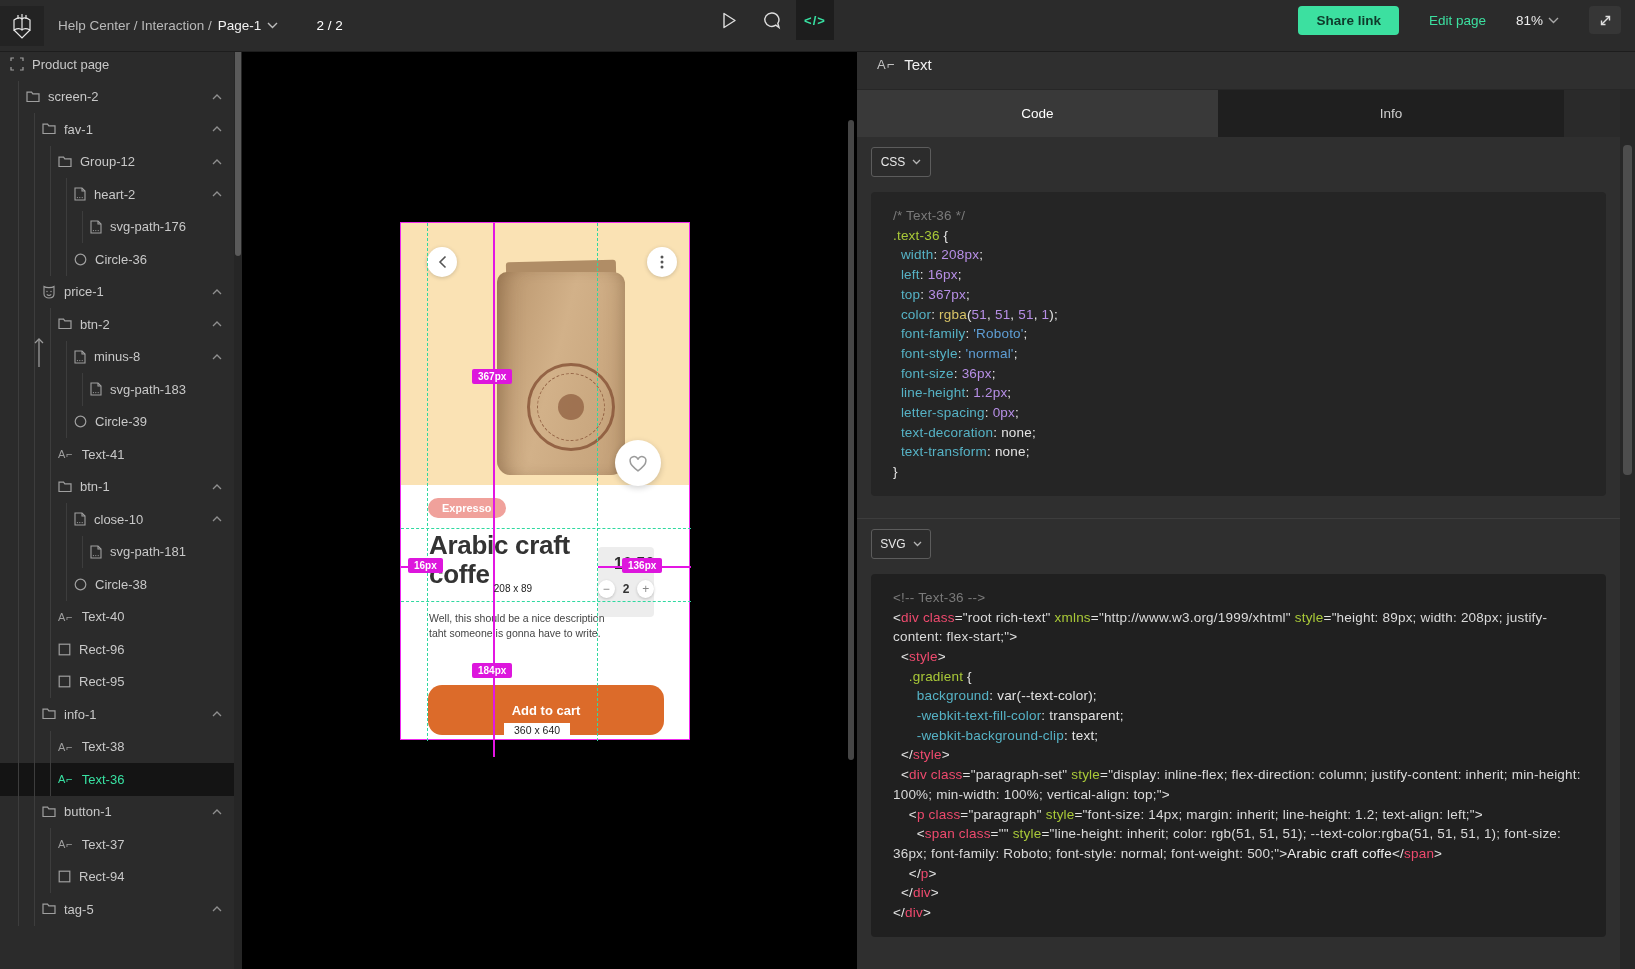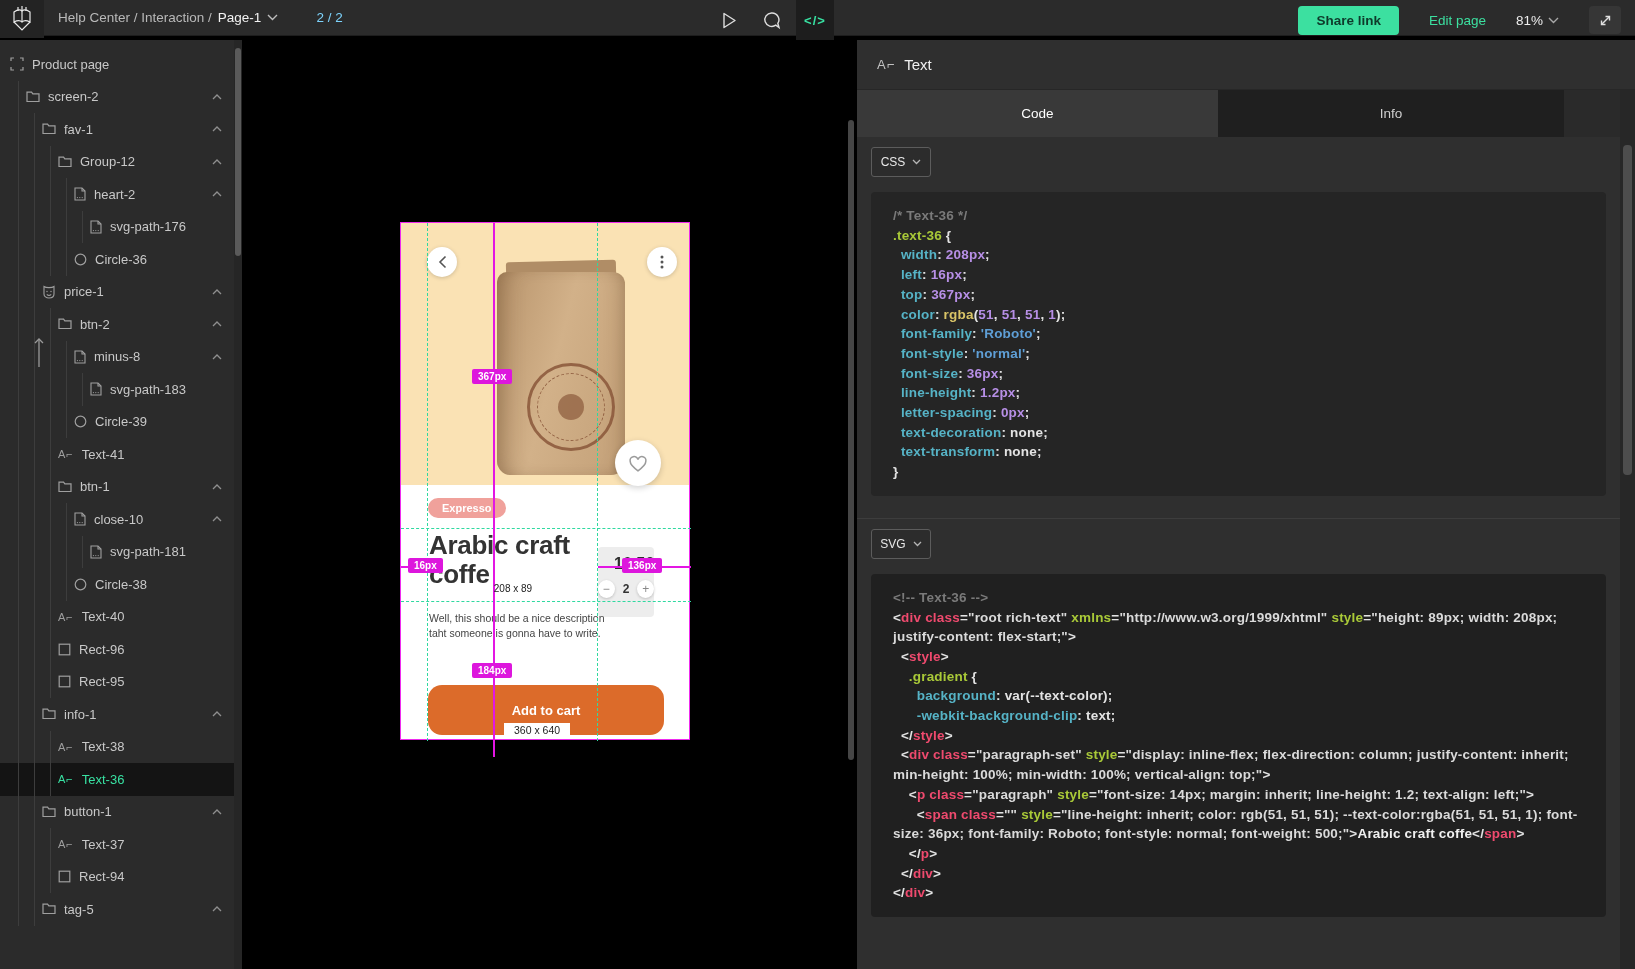--- a/index.html
+++ b/index.html
@@ -4,29 +4,29 @@
 <style>
   * { box-sizing: border-box; margin: 0; padding: 0; }
   html,body { width:1635px; height:969px; overflow:hidden; background:#000;
     font-family:"Liberation Sans", sans-serif; }
   :root{
     --accent:#38e1a2; --magenta:#e316e3; --bar:#2b2b2b; --panel:#2f2f2f;
   }
   #app{ position:relative; width:1635px; height:969px; }
 
   
-  #topbar{ position:absolute; left:0; top:0; width:1635px; height:36px;
+  #topbar{ position:absolute; left:0; top:0; width:1635px; height:52px;
     background:#2b2b2b; display:flex; align-items:center; z-index:50;
     border-bottom:1px solid #1d1d1d;}
   .logo-box{ width:44px; height:40px; background:#232323; display:flex;
     align-items:center; justify-content:center; flex:0 0 auto;}
   .crumb{ margin-left:14px; font-size:13.5px; color:#b9b9b9; display:flex;
     align-items:center; gap:6px; cursor:default;}
   .crumb .page{ color:#f2f2f2; }
-  .counter{ margin-left:38px; font-size:13.5px; color:#7dd3fc;}
+  .counter{ margin-left:38px; font-size:13.5px; color:#ffffff;}
   .bar-icons{ position:absolute; left:712px; top:0; height:40px; display:flex;
     align-items:center; gap:8px;}
   .bar-icon{ width:34px; height:40px; display:flex; align-items:center;
     justify-content:center; color:#dedede;}
   .bar-icon.codeview{ background:#1d1d1d; color:var(--accent);
     font-weight:bold; font-size:13px; letter-spacing:1px; width:38px;}
   .bar-right{ position:absolute; right:14px; top:0; height:40px; display:flex;
     align-items:center; gap:30px;}
   .share-btn{ background:#3ce0a0; color:#0f3a2b; font-size:13.5px;
     font-weight:bold; border:none; border-radius:4px; padding:7px 18px;
@@ -139,21 +139,21 @@
   .tab-info{ width:346px; background:#1f1f1f; color:#cfcfcf;}
   .tab-code{ width:361px; background:#393939; color:#fff;}
   .tab-fill{ flex:1; background:#2a2a2a;}
   .dd{ margin:10px 0 0 14px; width:60px; height:30px; border:1px solid #5c5c5c;
     border-radius:3px; display:flex; align-items:center; justify-content:center;
     gap:7px; color:#e8e8e8; font-size:12px; cursor:pointer; background:#2c2c2c;}
   .code-box{ margin:15px 14px 0 14px; width:735px; background:#252525;
     border-radius:4px; padding:14px 22px; font-size:13.5px; line-height:19.7px;
     letter-spacing:.2px; color:#d6d6d6;}
   .code-box.svgbox{ background:#202020;}
-  .code-line{ white-space:pre-wrap;font-weight:bold; }
+  .code-line{ white-space:pre-wrap; }
   .divider{ margin-top:22px; height:1px; background:#3d3d3d; width:763px;}
   .tok-cm{ color:#7a7a7a;} .tok-sel{ color:#a9c938;} .tok-pr{ color:#56b3c6;}
   .tok-nu{ color:#b78fe6;} .tok-fn{ color:#d9c467;} .tok-st{ color:#5f9fd6;}
   .tok-pn{ color:#e3e3e3;} .tok-tag{ color:#ef4a6e;} .tok-ag{ color:#a9c938;}
   .tok-str{ color:#dadada;} .tok-txt{ color:#f0f0f0;}
   #panel-scroll{ position:absolute; right:0; top:50px; width:15px; height:879px;
     background:#272727;}
   #panel-scroll .thumb{ position:absolute; left:3px; top:55px; width:9px;
     height:330px; background:#4d4d4d; border-radius:4px;}
 </style>
@@ -697,20 +697,21 @@
       <svg class="ic" width="9" height="6" viewBox="0 0 9 6" fill="none" stroke="#b5b5b5" stroke-width="1.3">
           <polyline points="1,1 4.5,4.5 8,1"></polyline>
         </svg>
     </div>
     <div class="code-box svgbox" id="svg-code">
         <div class="code-line"><span class="tok-cm">&lt;!-- Text-36 --&gt;</span></div>
         <div class="code-line"><span class="tok-pn">&lt;</span><span class="tok-tag">div</span><span class="tok-pn"> </span><span class="tok-tag">class</span><span class="tok-pn">=</span><span class="tok-str">"root rich-text"</span><span class="tok-pn"> </span><span class="tok-ag">xmlns</span><span class="tok-pn">=</span><span class="tok-str">"http://www.w3.org/1999/xhtml"</span><span class="tok-pn"> </span><span class="tok-ag">style</span><span class="tok-pn">=</span><span class="tok-str">"height: 89px; width: 208px; justify-content: flex-start;"</span><span class="tok-pn">&gt;</span></div>
         <div class="code-line"><span class="tok-pn">  &lt;</span><span class="tok-tag">style</span><span class="tok-pn">&gt;</span></div>
         <div class="code-line"><span class="tok-sel">    .gradient</span><span class="tok-pn"> {</span></div>
         <div class="code-line"><span class="tok-pr">      background</span><span class="tok-pn">: var(--text-color);</span></div>
+        <div class="code-line"><span class="tok-pr">      -webkit-text-fill-color</span><span class="tok-pn">: transparent;</span></div>
         <div class="code-line"><span class="tok-pr">      -webkit-background-clip</span><span class="tok-pn">: text;</span></div>
         <div class="code-line"><span class="tok-pn">  &lt;/</span><span class="tok-tag">style</span><span class="tok-pn">&gt;</span></div>
         <div class="code-line"><span class="tok-pn">  &lt;</span><span class="tok-tag">div</span><span class="tok-pn"> </span><span class="tok-tag">class</span><span class="tok-pn">=</span><span class="tok-str">"paragraph-set"</span><span class="tok-pn"> </span><span class="tok-ag">style</span><span class="tok-pn">=</span><span class="tok-str">"display: inline-flex; flex-direction: column; justify-content: inherit; min-height: 100%; min-width: 100%; vertical-align: top;"</span><span class="tok-pn">&gt;</span></div>
         <div class="code-line"><span class="tok-pn">    &lt;</span><span class="tok-tag">p</span><span class="tok-pn"> </span><span class="tok-tag">class</span><span class="tok-pn">=</span><span class="tok-str">"paragraph"</span><span class="tok-pn"> </span><span class="tok-ag">style</span><span class="tok-pn">=</span><span class="tok-str">"font-size: 14px; margin: inherit; line-height: 1.2; text-align: left;"</span><span class="tok-pn">&gt;</span></div>
         <div class="code-line"><span class="tok-pn">      &lt;</span><span class="tok-tag">span</span><span class="tok-pn"> </span><span class="tok-tag">class</span><span class="tok-pn">=</span><span class="tok-str">""</span><span class="tok-pn"> </span><span class="tok-ag">style</span><span class="tok-pn">=</span><span class="tok-str">"line-height: inherit; color: rgb(51, 51, 51); --text-color:rgba(51, 51, 51, 1); font-size: 36px; font-family: Roboto; font-style: normal; font-weight: 500;"</span><span class="tok-pn">&gt;</span><span class="tok-txt">Arabic craft coffe</span><span class="tok-pn">&lt;/</span><span class="tok-tag">span</span><span class="tok-pn">&gt;</span></div>
         <div class="code-line"><span class="tok-pn">    &lt;/</span><span class="tok-tag">p</span><span class="tok-pn">&gt;</span></div>
         <div class="code-line"><span class="tok-pn">  &lt;/</span><span class="tok-tag">div</span><span class="tok-pn">&gt;</span></div>
         <div class="code-line"><span class="tok-pn">&lt;/</span><span class="tok-tag">div</span><span class="tok-pn">&gt;</span></div>
       </div>
     <div id="panel-scroll">

